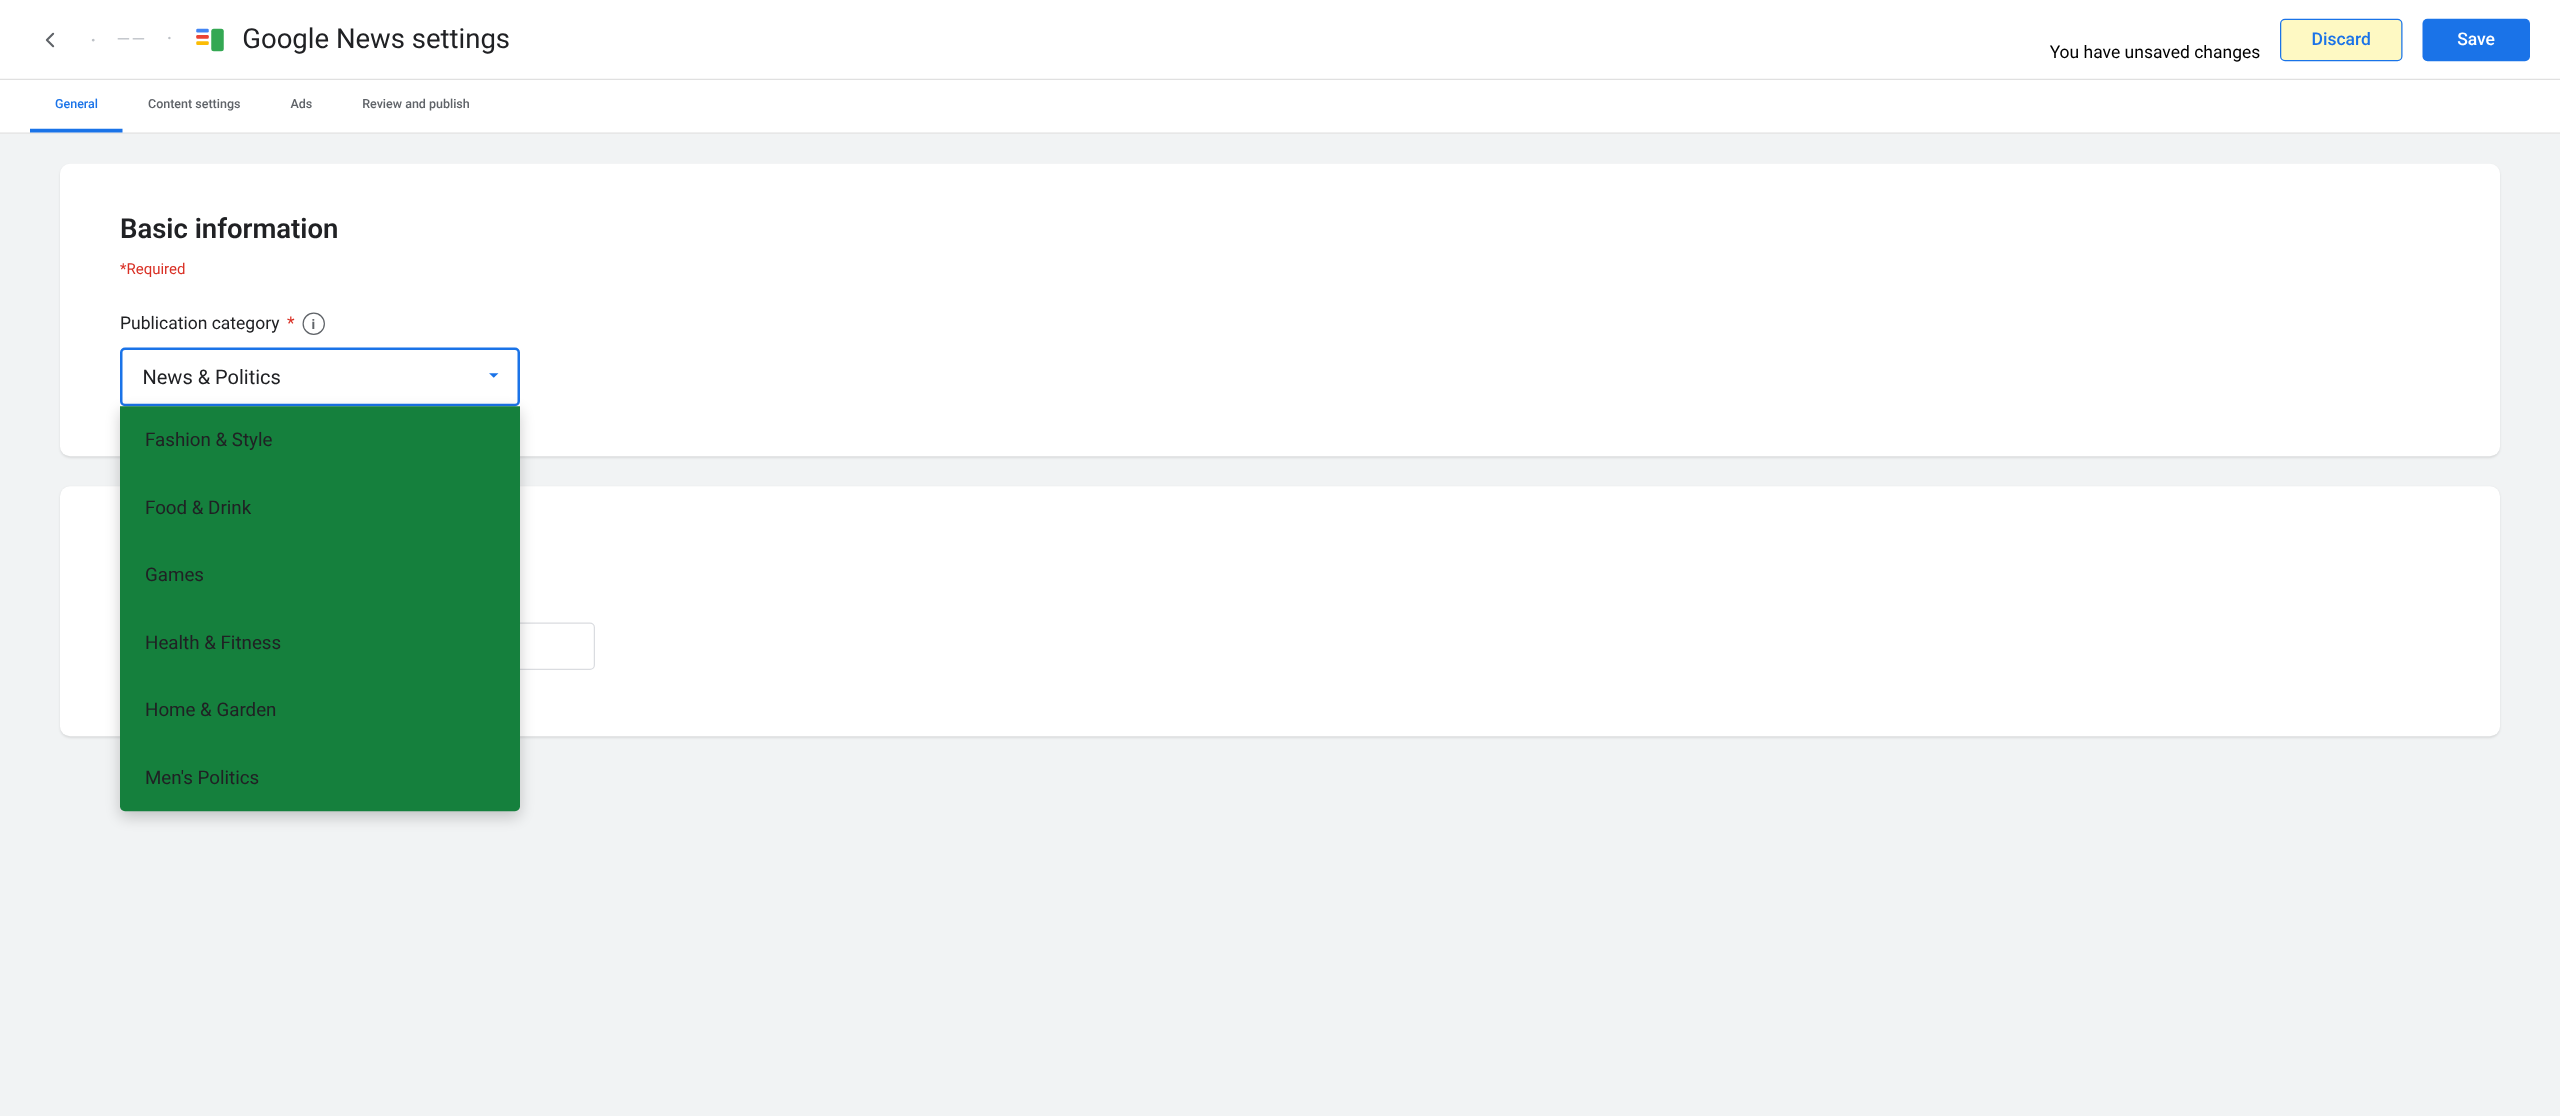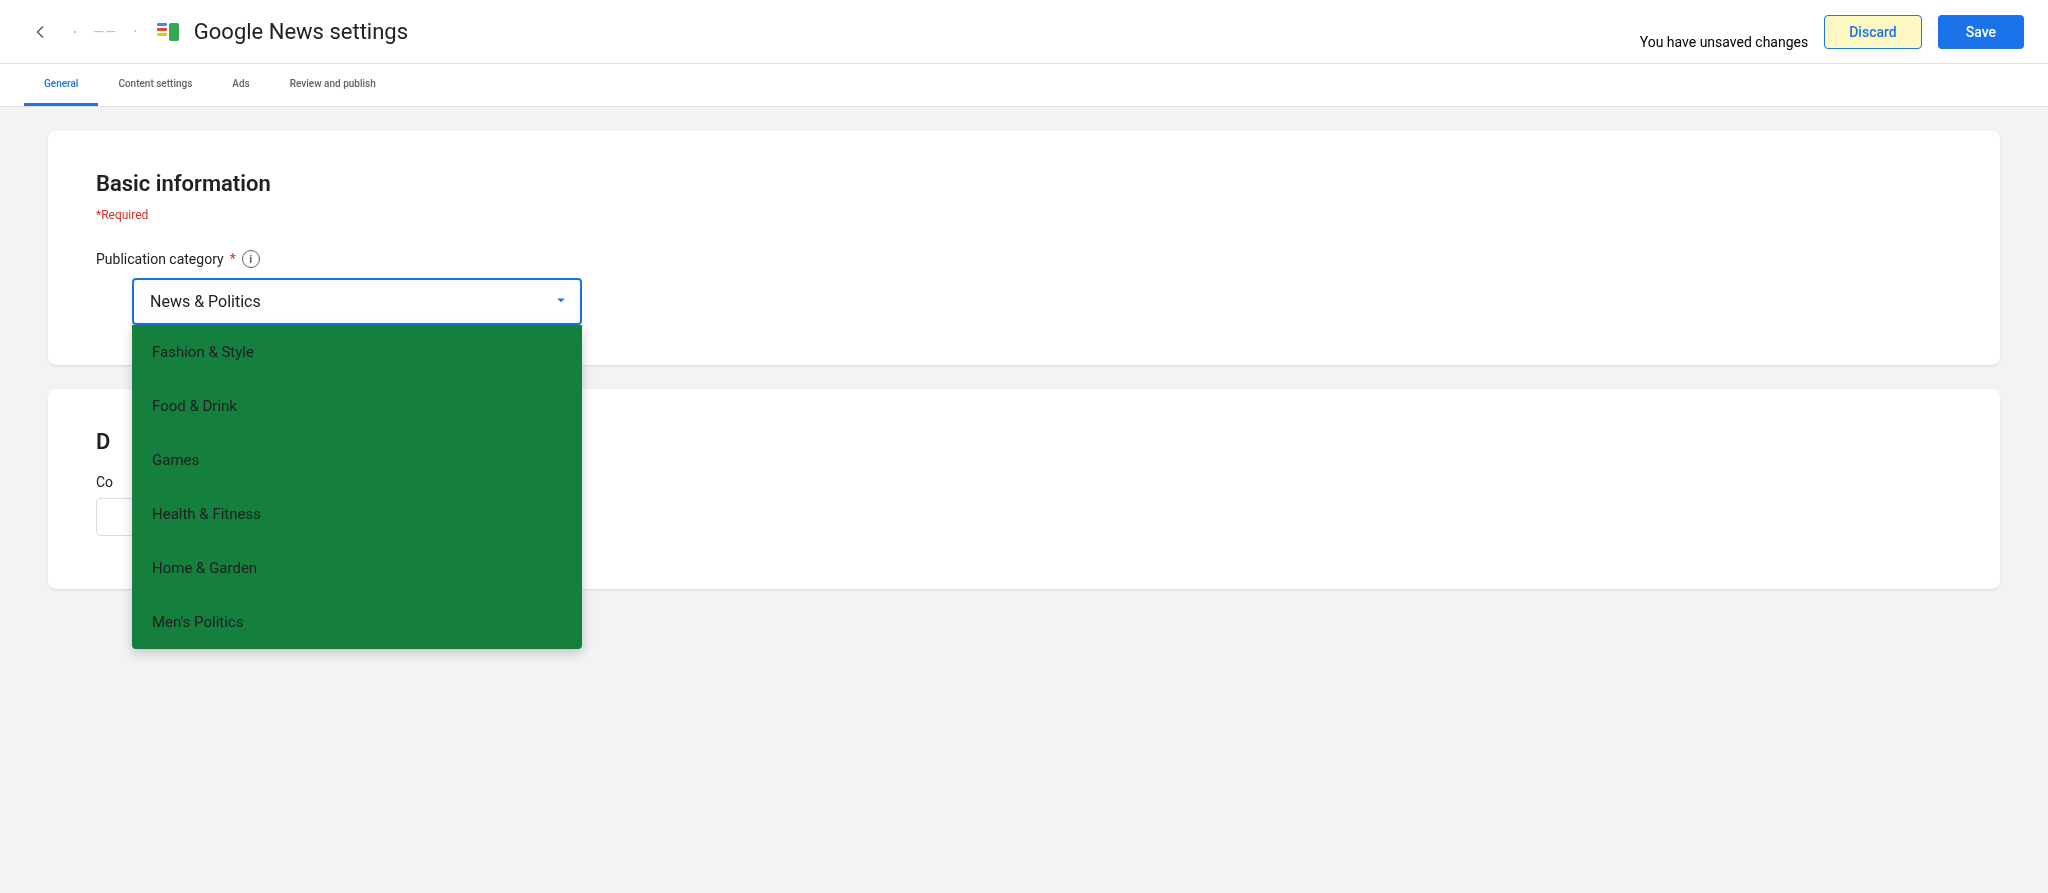--- a/index.html
+++ b/index.html
@@ -168,22 +168,21 @@
       justify-content: center;
       font-size: 11px;
       color: #5f6368;
       cursor: pointer;
       font-weight: 700;
     }
 
     
     .select-wrapper {
       position: relative;
-      width: 450px;
-      margin-left: 36px;
+      width: 320px;
     }
 
     .select-field {
       width: 100%;
       padding: 12px 40px 12px 16px;
       border: 2px solid #1a73e8;
       border-radius: 4px;
       font-size: 16px;
       color: #202124;
       background: #fff;

